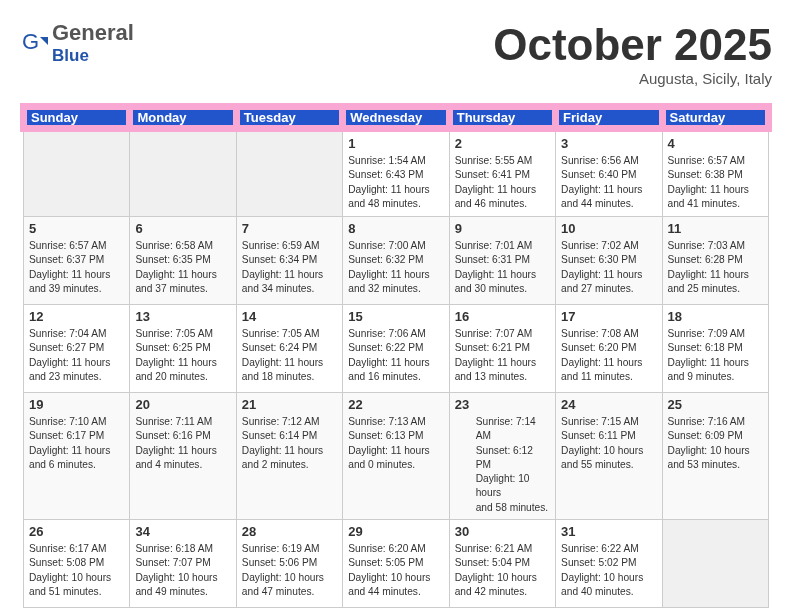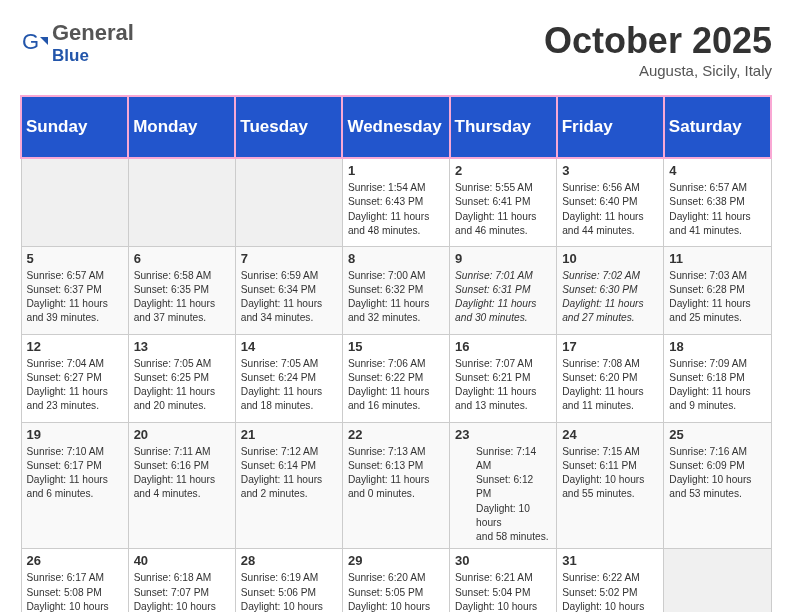--- a/index.html
+++ b/index.html
@@ -22,41 +22,41 @@
     }
     .logo-icon {
       width: 28px;
       height: 28px;
       margin-right: 4px;
     }
     .title-block {
       text-align: right;
     }
     .month-title {
-      font-size: 36px;
+      font-size: 44px;
       font-weight: bold;
       color: #333;
     }
     .location-title {
       font-size: 15px;
       color: #555;
     }
     table {
       width: 100%;
       border-collapse: collapse;
       table-layout: fixed;
     }
     th {
       background-color: #2255cc;
       color: #fff;
-      font-size: 17px;
+      font-size: 13px;
       font-weight: bold;
-      padding: 20px 4px;
+      padding: 0 4px;
       text-align: left;
-      border: 2px solid #f9a8d4;
+      border: 7px solid #f9a8d4;
     }
     td {
       border: 1px solid #ccc;
       vertical-align: top;
       padding: 4px 5px;
       font-size: 10.5px;
       color: #333;
       height: 88px;
     }
     .day-number {
@@ -171,28 +171,28 @@
         </td>
         <td>
           <span class="day-number">8</span>
           <div class="day-info" style="white-space: pre-line;">Sunrise: 7:00 AM
 Sunset: 6:32 PM
 Daylight: 11 hours
 and 32 minutes.</div>
         </td>
         <td>
           <span class="day-number">9</span>
-          <div class="day-info" style="white-space: pre-line; font-style: italic;">Sunrise: 7:01 AM
+          <div class="day-info" style="white-space: pre-line;">Sunrise: 7:01 AM
 Sunset: 6:31 PM
 Daylight: 11 hours
 and 30 minutes.</div>
         </td>
         <td>
           <span class="day-number">10</span>
-          <div class="day-info" style="white-space: pre-line; font-style: italic;">Sunrise: 7:02 AM
+          <div class="day-info" style="white-space: pre-line;">Sunrise: 7:02 AM
 Sunset: 6:30 PM
 Daylight: 11 hours
 and 27 minutes.</div>
         </td>
         <td>
           <span class="day-number">11</span>
           <div class="day-info" style="white-space: pre-line;">Sunrise: 7:03 AM
 Sunset: 6:28 PM
 Daylight: 11 hours
 and 25 minutes.</div>
@@ -302,21 +302,21 @@
       </tr>
       <tr>
         <td>
           <span class="day-number">26</span>
           <div class="day-info" style="white-space: pre-line;">Sunrise: 6:17 AM
 Sunset: 5:08 PM
 Daylight: 10 hours
 and 51 minutes.</div>
         </td>
         <td>
-          <span class="day-number">40</span>
+          <span class="day-number">34</span>
           <div class="day-info" style="white-space: pre-line;">Sunrise: 6:18 AM
 Sunset: 7:07 PM
 Daylight: 10 hours
 and 49 minutes.</div>
         </td>
         <td>
           <span class="day-number">28</span>
           <div class="day-info" style="white-space: pre-line;">Sunrise: 6:19 AM
 Sunset: 5:06 PM
 Daylight: 10 hours

